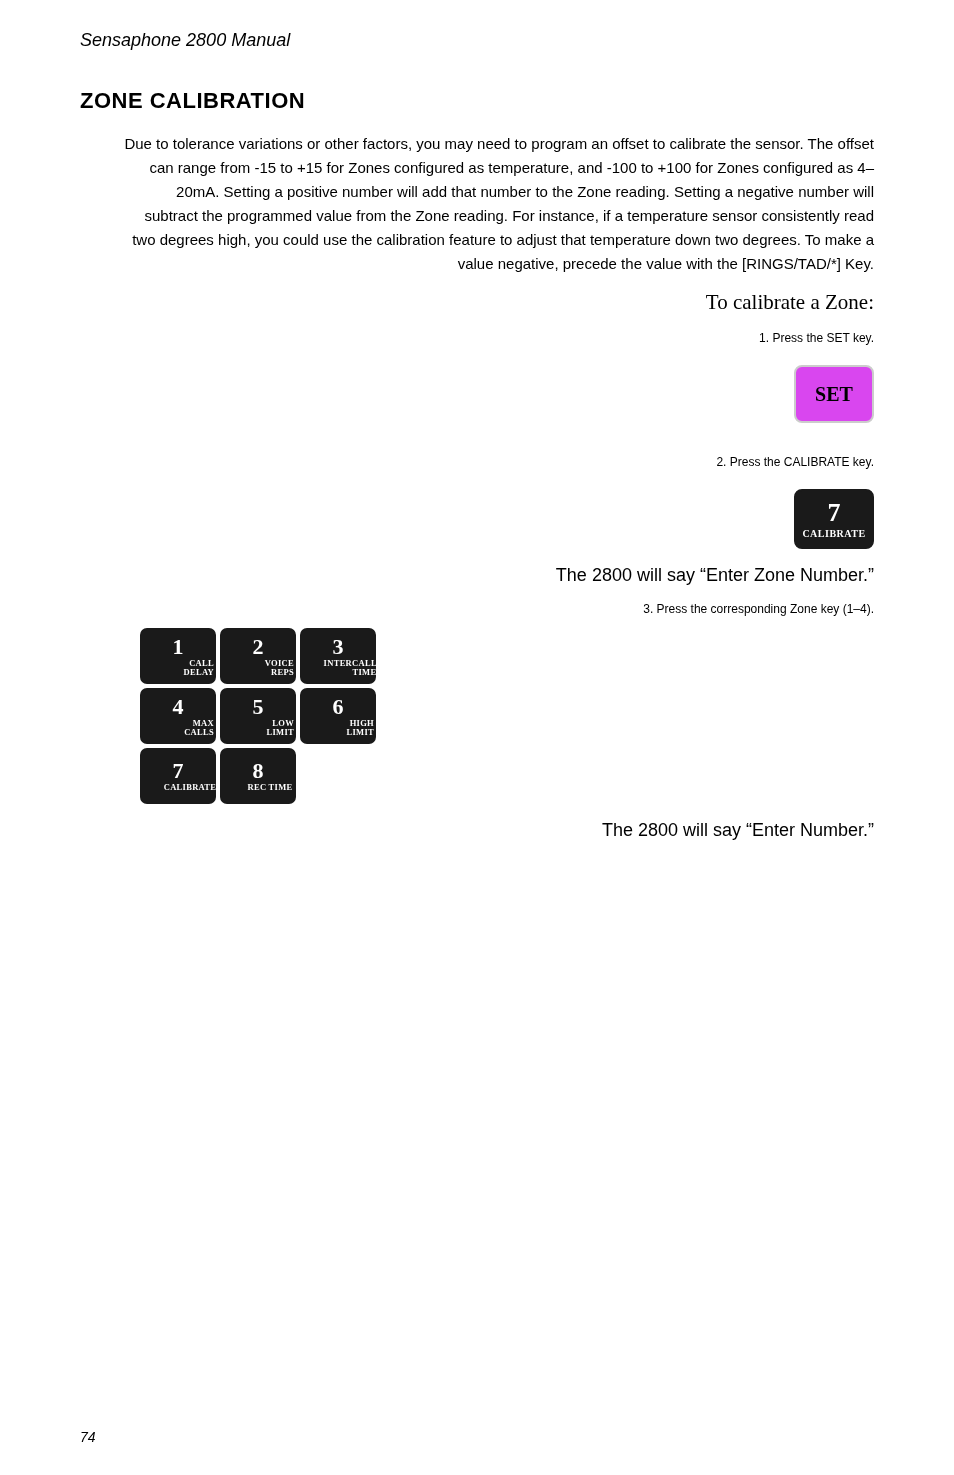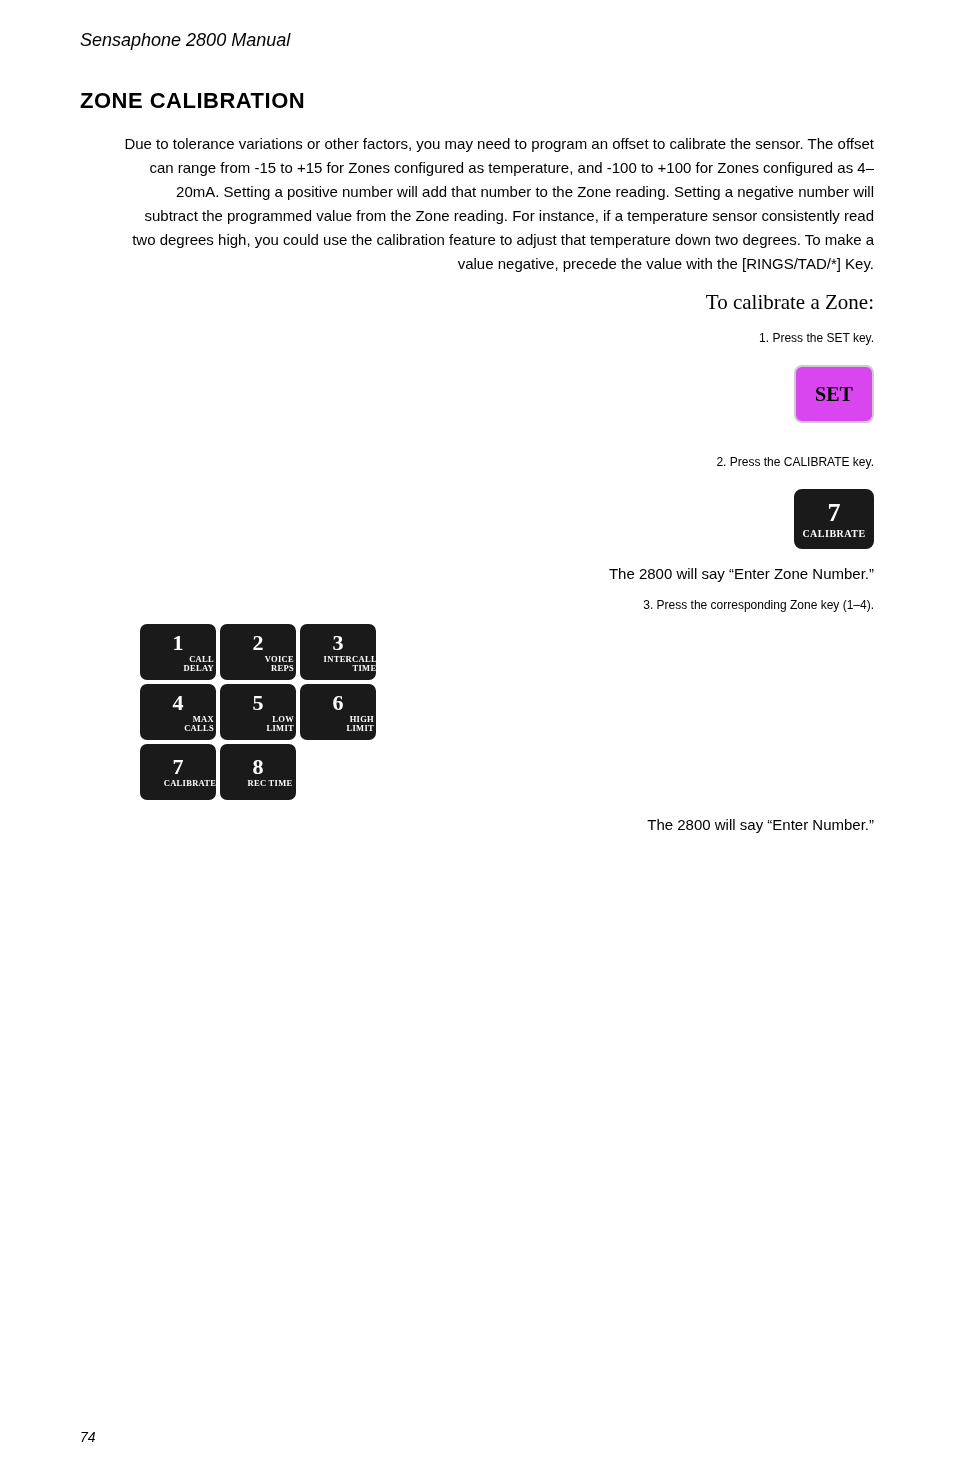--- a/index.html
+++ b/index.html
@@ -158,21 +158,21 @@
     }
 
     .to-calibrate {
       font-size: 21px;
       font-family: Liberation Serif, serif;
       margin-bottom: 10px;
       margin-left: 12px;
     }
 
     .will-say {
-      font-size: 15px;
+      font-size: 18px;
       font-family: Arial, sans-serif;
       margin-bottom: 14px;
     }
   </style>
 </head>
 <body>
 
 <div class="page">
 
   <div class="manual-title">Sensaphone 2800 Manual</div>

